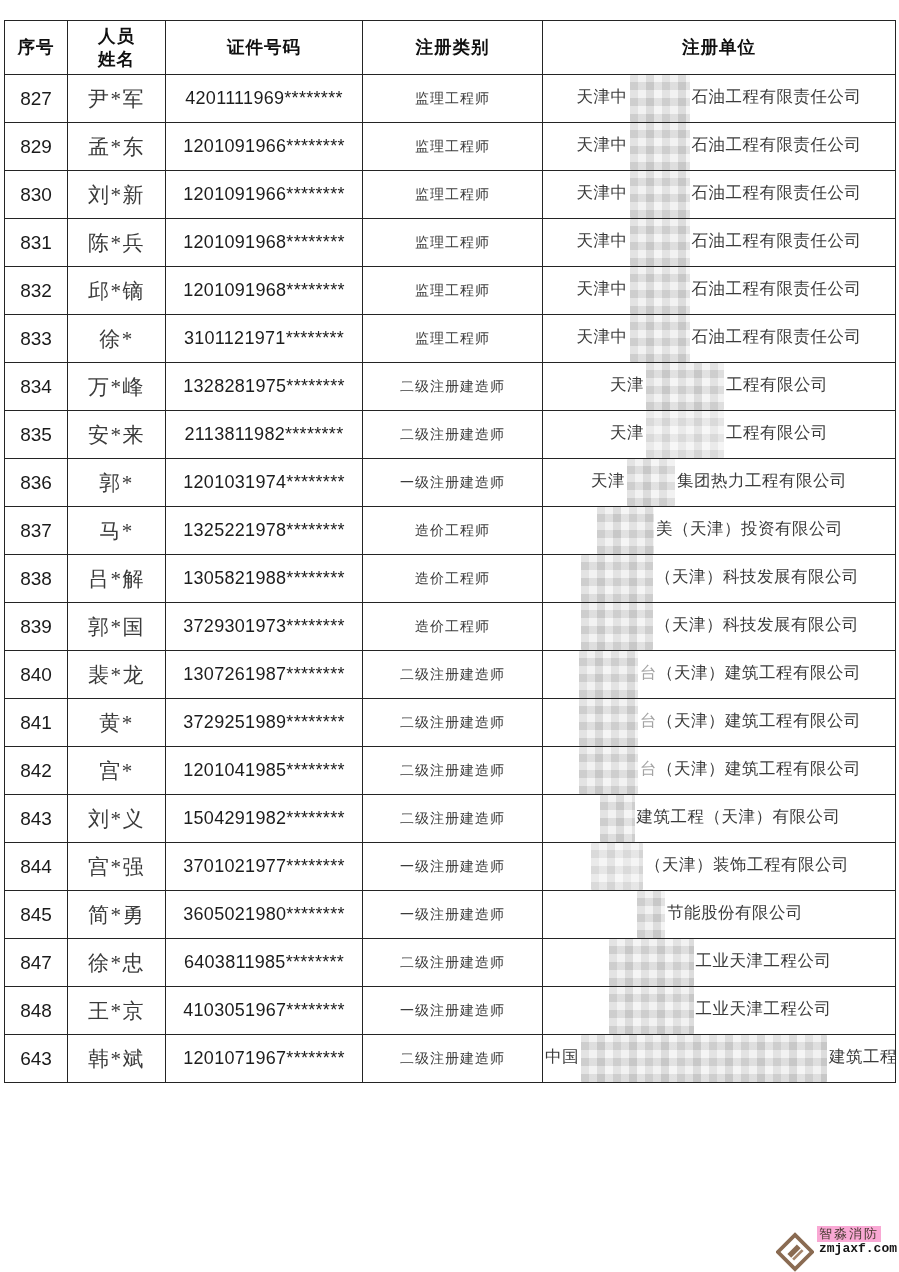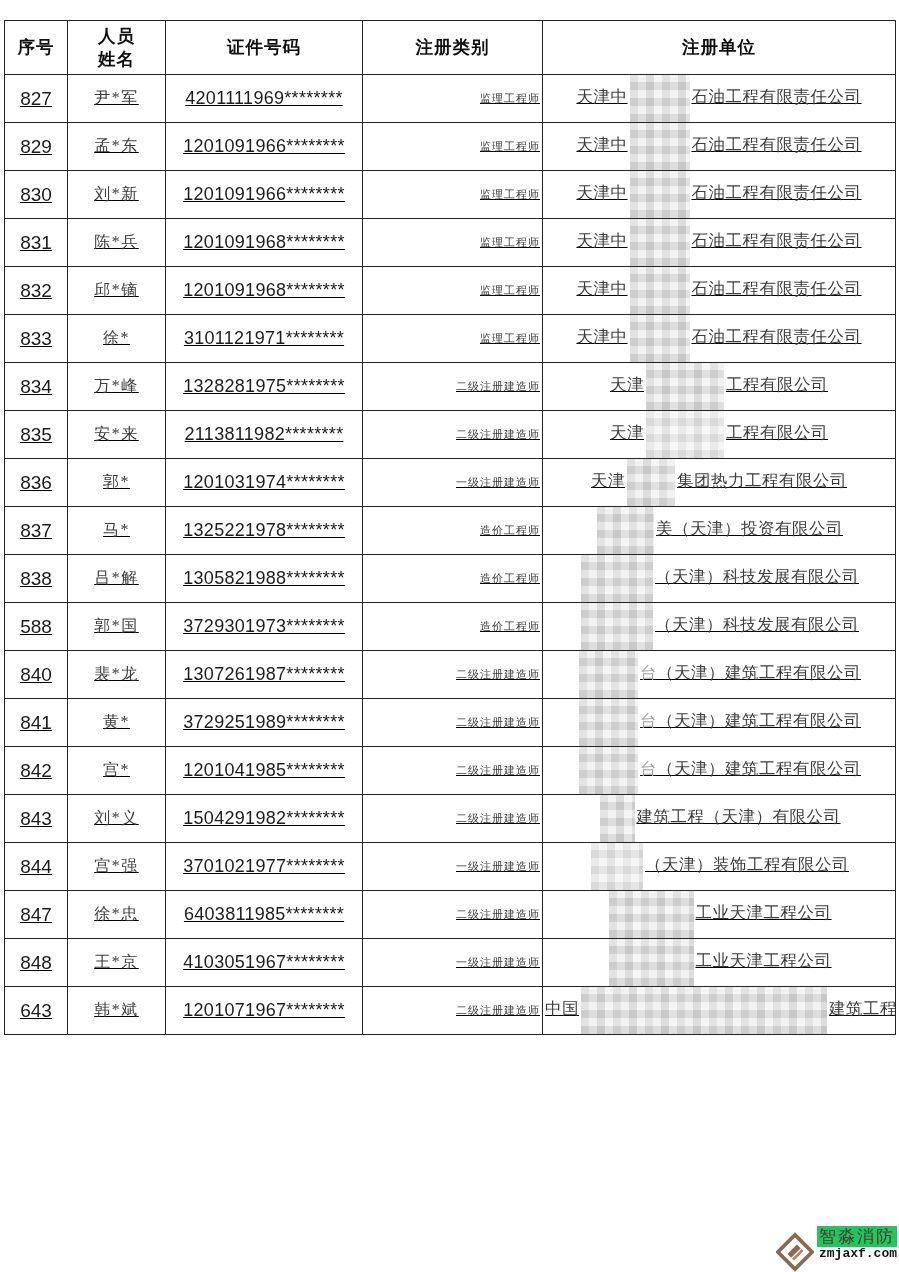--- a/index.html
+++ b/index.html
@@ -12,57 +12,57 @@
     position:absolute;left:4px;top:20px;width:891px;
     border-collapse:collapse;table-layout:fixed;
     background:#ffffff;
   }
   th,td{
     border:1.6px solid #242424;
     text-align:center;vertical-align:middle;
     padding:0 2px;overflow:hidden;
   }
   thead tr{height:54px;}
-  tbody tr{height:47px;text-decoration:underline;}
+  tbody tr{height:47px;}
   th{
     font-family:"Liberation Sans","DejaVu Sans",sans-serif;
     font-weight:700;font-size:17.5px;color:#101010;
     white-space:pre-line;line-height:1.3;letter-spacing:1px;
   }
   td.c-seq{
     font-family:"Liberation Sans","DejaVu Sans",sans-serif;
     font-size:19px;color:#1a1a1a;
   }
-  td.c-name{font-size:16px;color:#3b3b3b;letter-spacing:1.5px;}
+  td.c-name{font-size:21px;color:#3b3b3b;letter-spacing:1.5px;}
   td.c-id{
     font-family:"Liberation Sans","DejaVu Sans",sans-serif;
     font-size:18px;color:#1c1c1c;letter-spacing:.3px;
   }
-  td.c-cat{font-size:11px;color:#3b3b3b;letter-spacing:1px;text-align:right;}
+  td.c-cat{font-size:14px;color:#3b3b3b;letter-spacing:1px;}
   td.c-unit{font-size:16.5px;color:#3b3b3b;letter-spacing:.5px;white-space:nowrap;}
   
   .mosaic{
     display:inline-block;height:47px;vertical-align:middle;margin:0 2px;
     background-image:
       repeating-linear-gradient(0deg, rgba(120,120,120,.14) 0 8px, rgba(255,255,255,.20) 8px 16px),
       repeating-linear-gradient(90deg, #dcdcdc 0 8px, #efefef 8px 16px, #d5d5d5 16px 24px, #f3f3f3 24px 32px);
     border-radius:1px;
   }
   .mosaic.ghost{opacity:.75;}
   .faint{color:#a3a3a3;}
   
   .watermark{
     position:absolute;right:2px;top:1226px;z-index:5;
     display:flex;align-items:flex-start;gap:3px;
   }
   .wm-logo{margin-top:6px;}
   .wm-text{display:flex;flex-direction:column;align-items:flex-start;}
   .wm-brand{
-    font-size:17px;color:#45392f;letter-spacing:2px;line-height:1.25;
-    background:#22c55e;padding:0 2px;
+    font-size:13px;color:#45392f;letter-spacing:2px;line-height:1.25;
+    background:#f9a8d4;padding:0 2px;
   }
   .wm-site{
     font-family:"Liberation Mono","DejaVu Sans Mono",monospace;
     font-weight:700;font-size:13px;color:#161616;line-height:1.15;padding-left:2px;
   }
 </style>
 </head>
 <body>
 
 <table class="roster">
@@ -155,21 +155,21 @@
         <td class="c-unit"><span class="mosaic" style="width: 57px;"></span><span>美（天津）投资有限公司</span></td>
       </tr>
       <tr>
         <td class="c-seq">838</td>
         <td class="c-name">吕*解</td>
         <td class="c-id">1305821988********</td>
         <td class="c-cat">造价工程师</td>
         <td class="c-unit"><span class="mosaic" style="width: 72px;"></span><span>（天津）科技发展有限公司</span></td>
       </tr>
       <tr>
-        <td class="c-seq">588</td>
+        <td class="c-seq">839</td>
         <td class="c-name">郭*国</td>
         <td class="c-id">3729301973********</td>
         <td class="c-cat">造价工程师</td>
         <td class="c-unit"><span class="mosaic" style="width: 72px;"></span><span>（天津）科技发展有限公司</span></td>
       </tr>
       <tr>
         <td class="c-seq">840</td>
         <td class="c-name">裴*龙</td>
         <td class="c-id">1307261987********</td>
         <td class="c-cat">二级注册建造师</td>
@@ -195,20 +195,27 @@
         <td class="c-id">1504291982********</td>
         <td class="c-cat">二级注册建造师</td>
         <td class="c-unit"><span class="mosaic" style="width: 35px;"></span><span>建筑工程（天津）有限公司</span></td>
       </tr>
       <tr>
         <td class="c-seq">844</td>
         <td class="c-name">宫*强</td>
         <td class="c-id">3701021977********</td>
         <td class="c-cat">一级注册建造师</td>
         <td class="c-unit"><span class="mosaic ghost" style="width: 52px;"></span><span>（天津）装饰工程有限公司</span></td>
+      </tr>
+      <tr>
+        <td class="c-seq">845</td>
+        <td class="c-name">简*勇</td>
+        <td class="c-id">3605021980********</td>
+        <td class="c-cat">一级注册建造师</td>
+        <td class="c-unit"><span class="mosaic" style="width: 28px;"></span><span>节能股份有限公司</span></td>
       </tr>
       <tr>
         <td class="c-seq">847</td>
         <td class="c-name">徐*忠</td>
         <td class="c-id">6403811985********</td>
         <td class="c-cat">二级注册建造师</td>
         <td class="c-unit"><span class="mosaic" style="width: 85px;"></span><span>工业天津工程公司</span></td>
       </tr>
       <tr>
         <td class="c-seq">848</td>

